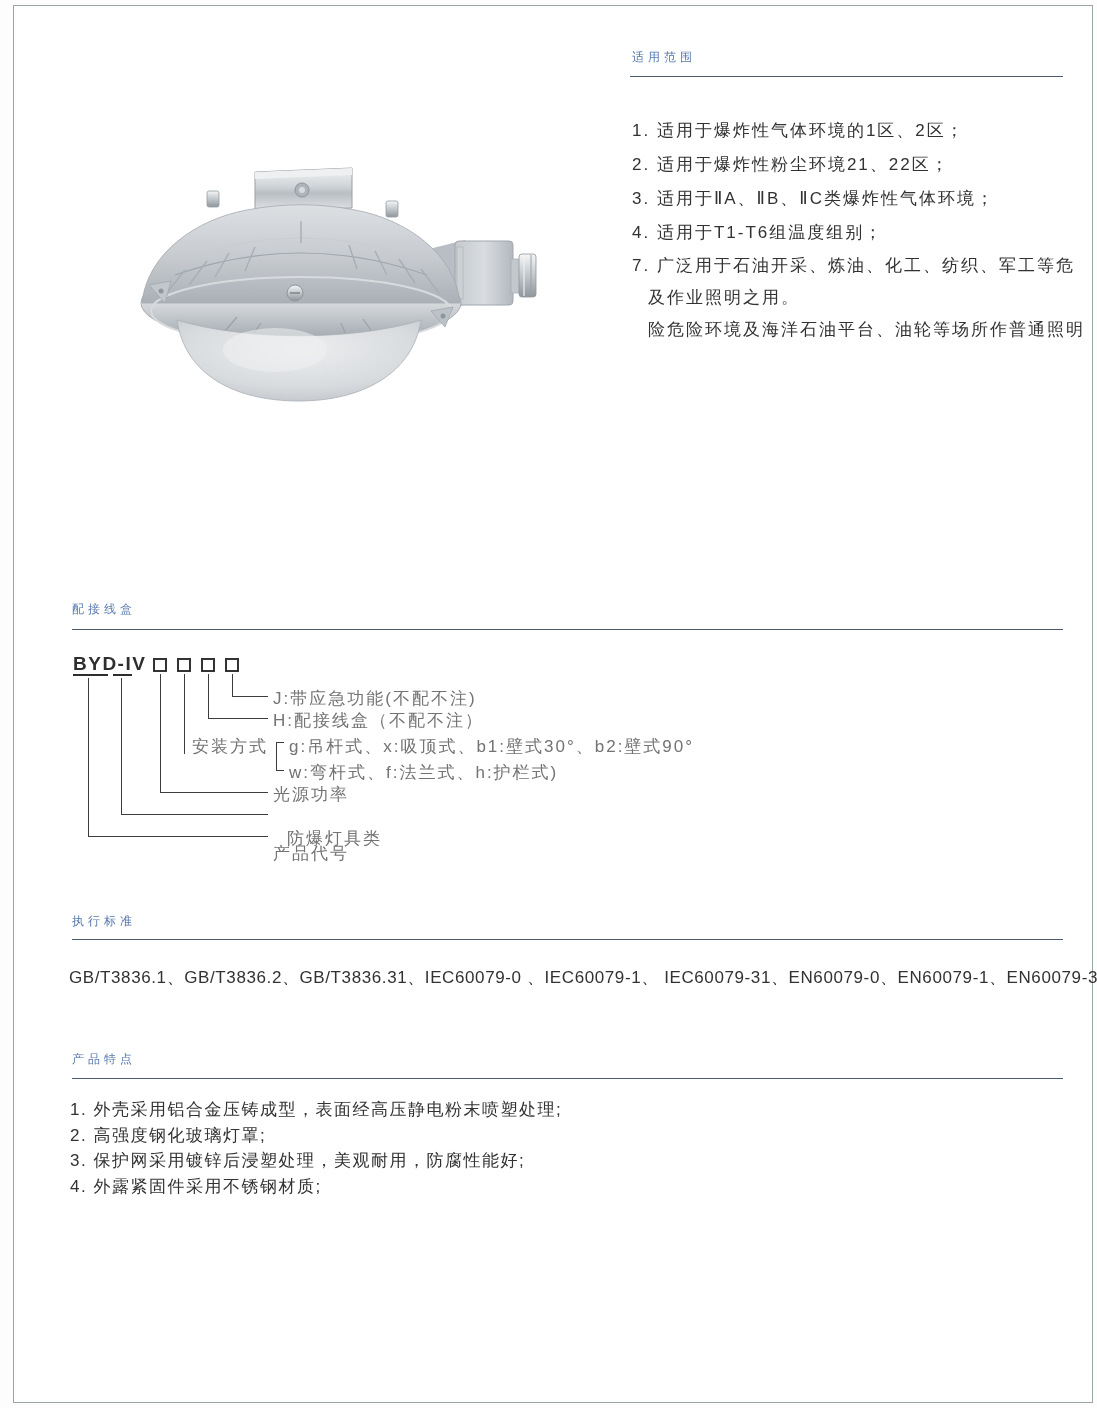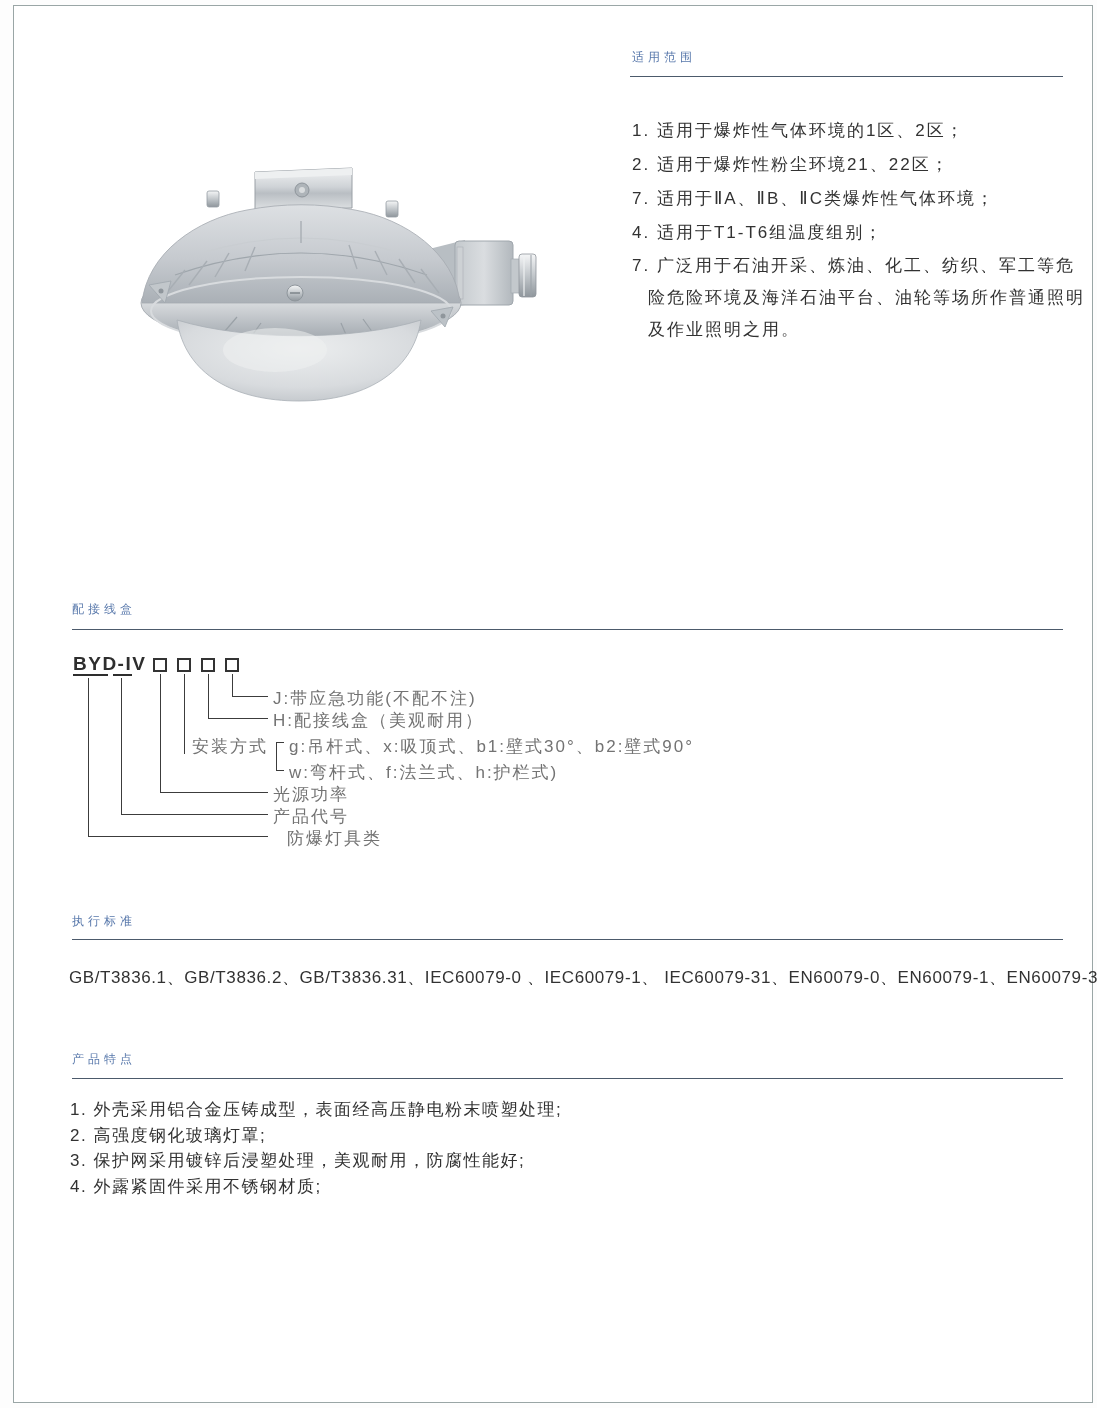--- a/index.html
+++ b/index.html
@@ -136,25 +136,25 @@
     <path d="M 72 185 C 80 240, 130 266, 194 266 C 258 266, 308 238, 316 185 C 250 206, 140 206, 72 185 Z" fill="url(#glass)" stroke="#aab0b6" stroke-width="0.8"></path>
     <ellipse cx="170" cy="215" rx="52" ry="22" fill="#eff0f1" opacity="0.55"></ellipse>
   </g>
 </svg>
 
 <div class="sec-title" style="left:632px;top:46px;">适用范围</div>
 <div class="rule" style="left:630px;top:76px;width:433px;"></div>
 <div class="scope-list body-text">
   <div class="li">1. 适用于爆炸性气体环境的1区、2区；</div>
   <div class="li">2. 适用于爆炸性粉尘环境21、22区；</div>
-  <div class="li">7. 适用于ⅡA、ⅡB、ⅡC类爆炸性气体环境；</div>
+  <div class="li">3. 适用于ⅡA、ⅡB、ⅡC类爆炸性气体环境；</div>
   <div class="li">4. 适用于T1-T6组温度组别；</div>
   <div class="li7">7. 广泛用于石油开采、炼油、化工、纺织、军工等危</div>
+  <div class="li7 indent">及作业照明之用。</div>
   <div class="li7 indent">险危险环境及海洋石油平台、油轮等场所作普通照明</div>
-  <div class="li7 indent">及作业照明之用。</div>
 </div>
 
 <div class="sec-title" style="left:72px;top:598px;">配接线盒</div>
 <div class="rule" style="left:72px;top:629px;width:991px;"></div>
 
 <div class="code-text">BYD-IV -</div>
 <div class="code-underline" style="left:73px;top:674px;width:35px;"></div>
 <div class="code-underline" style="left:113px;top:674px;width:19px;"></div>
 
 <div class="mbox" style="left:153px;top:658px;"></div>
@@ -173,26 +173,26 @@
 <div class="hl" style="left:208px;top:718px;width:60px;"></div>
 <div class="hl" style="left:160px;top:792px;width:108px;"></div>
 <div class="hl" style="left:121px;top:814px;width:147px;"></div>
 <div class="hl" style="left:88px;top:836px;width:180px;"></div>
 
 <div class="vl" style="left:276px;top:742px;height:29px;"></div>
 <div class="hl" style="left:276px;top:742px;width:8px;"></div>
 <div class="hl" style="left:276px;top:770px;width:8px;"></div>
 
 <div class="dg-label" style="left:273px;top:687px;">J:带应急功能(不配不注)</div>
-<div class="dg-label" style="left:273px;top:709px;">H:配接线盒（美观耐用）</div>
+<div class="dg-label" style="left:273px;top:709px;">H:配接线盒（不配不注）</div>
 <div class="dg-label" style="left:192px;top:735px;">安装方式</div>
 <div class="dg-label" style="left:289px;top:735px;">g:吊杆式、x:吸顶式、b1:壁式30°、b2:壁式90°</div>
 <div class="dg-label" style="left:289px;top:761px;">w:弯杆式、f:法兰式、h:护栏式)</div>
 <div class="dg-label" style="left:273px;top:783px;">光源功率</div>
-<div class="dg-label" style="left:273px;top:805px;">产品代号</div>
+<div class="dg-label" style="left:273px;top:842px;">产品代号</div>
 <div class="dg-label" style="left:287px;top:827px;">防爆灯具类</div>
 
 <div class="sec-title" style="left:72px;top:910px;">执行标准</div>
 <div class="rule" style="left:72px;top:939px;width:991px;"></div>
 <div class="standards-text">GB/T3836.1、GB/T3836.2、GB/T3836.31、IEC60079-0 、IEC60079-1、 IEC60079-31、EN60079-0、EN60079-1、EN60079-31</div>
 
 <div class="sec-title" style="left:72px;top:1048px;text-align:center;">产品特点</div>
 <div class="rule" style="left:72px;top:1078px;width:991px;"></div>
 <div class="features-list body-text">
   <div class="li">1. 外壳采用铝合金压铸成型，表面经高压静电粉末喷塑处理;</div>

